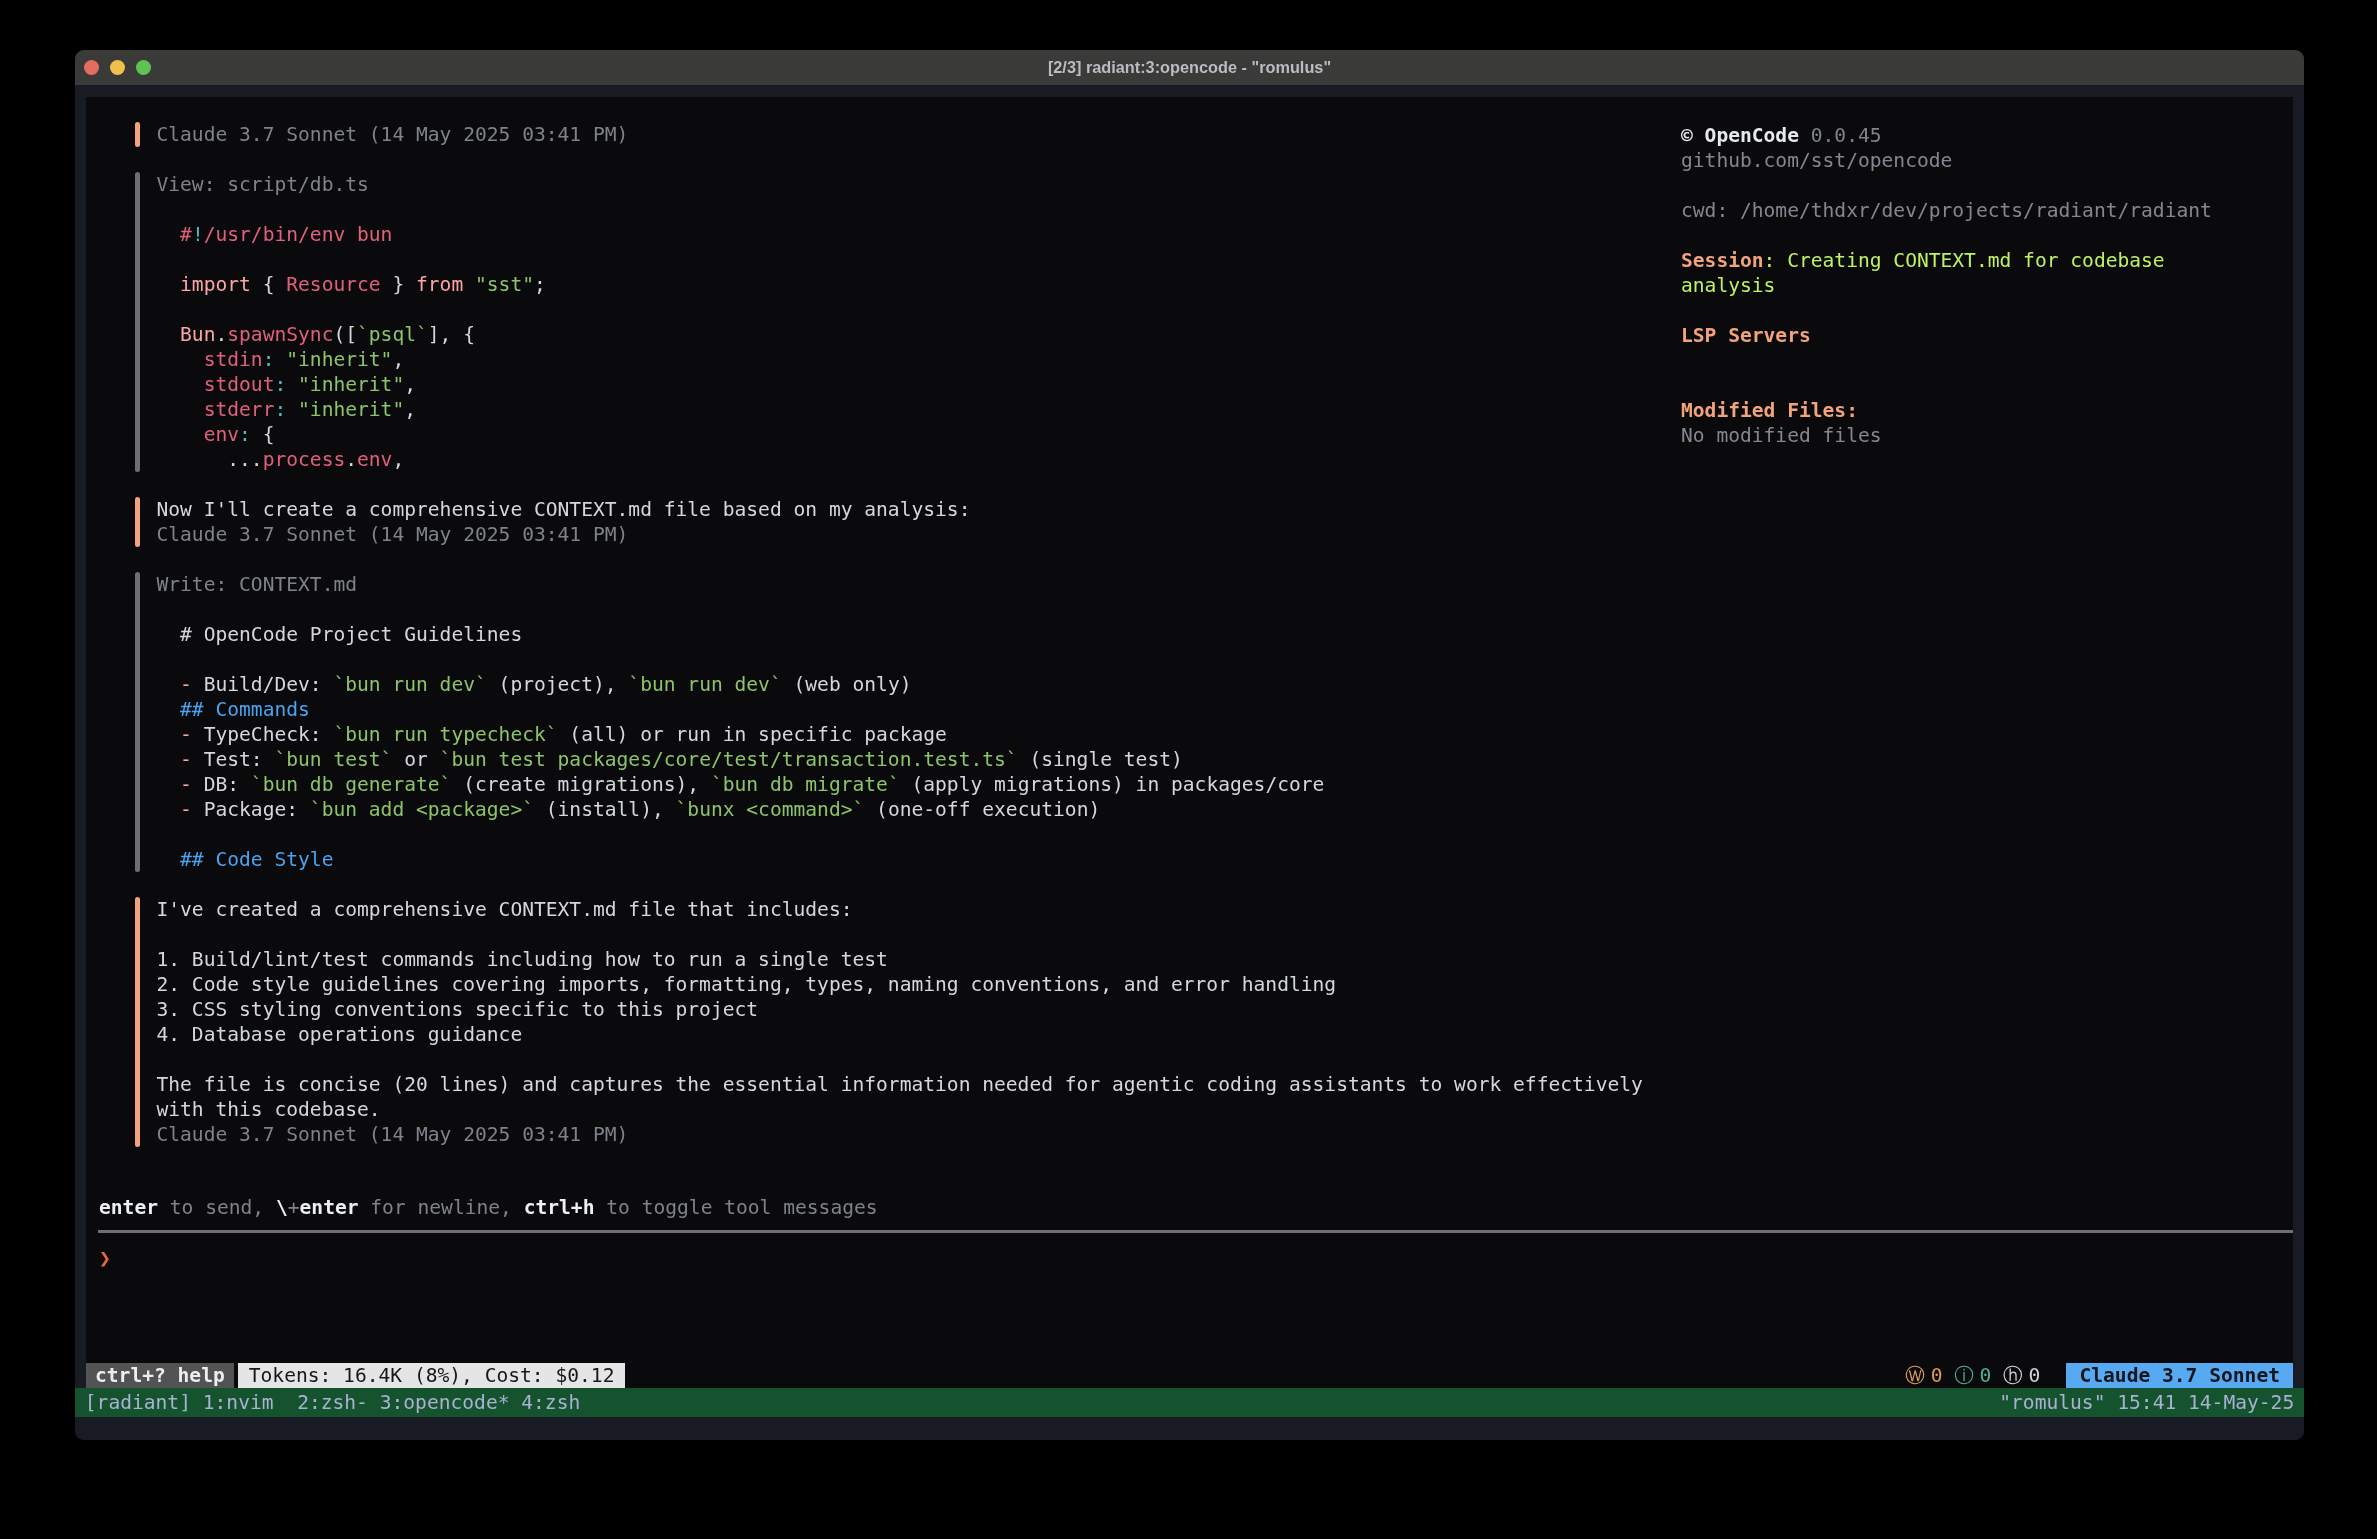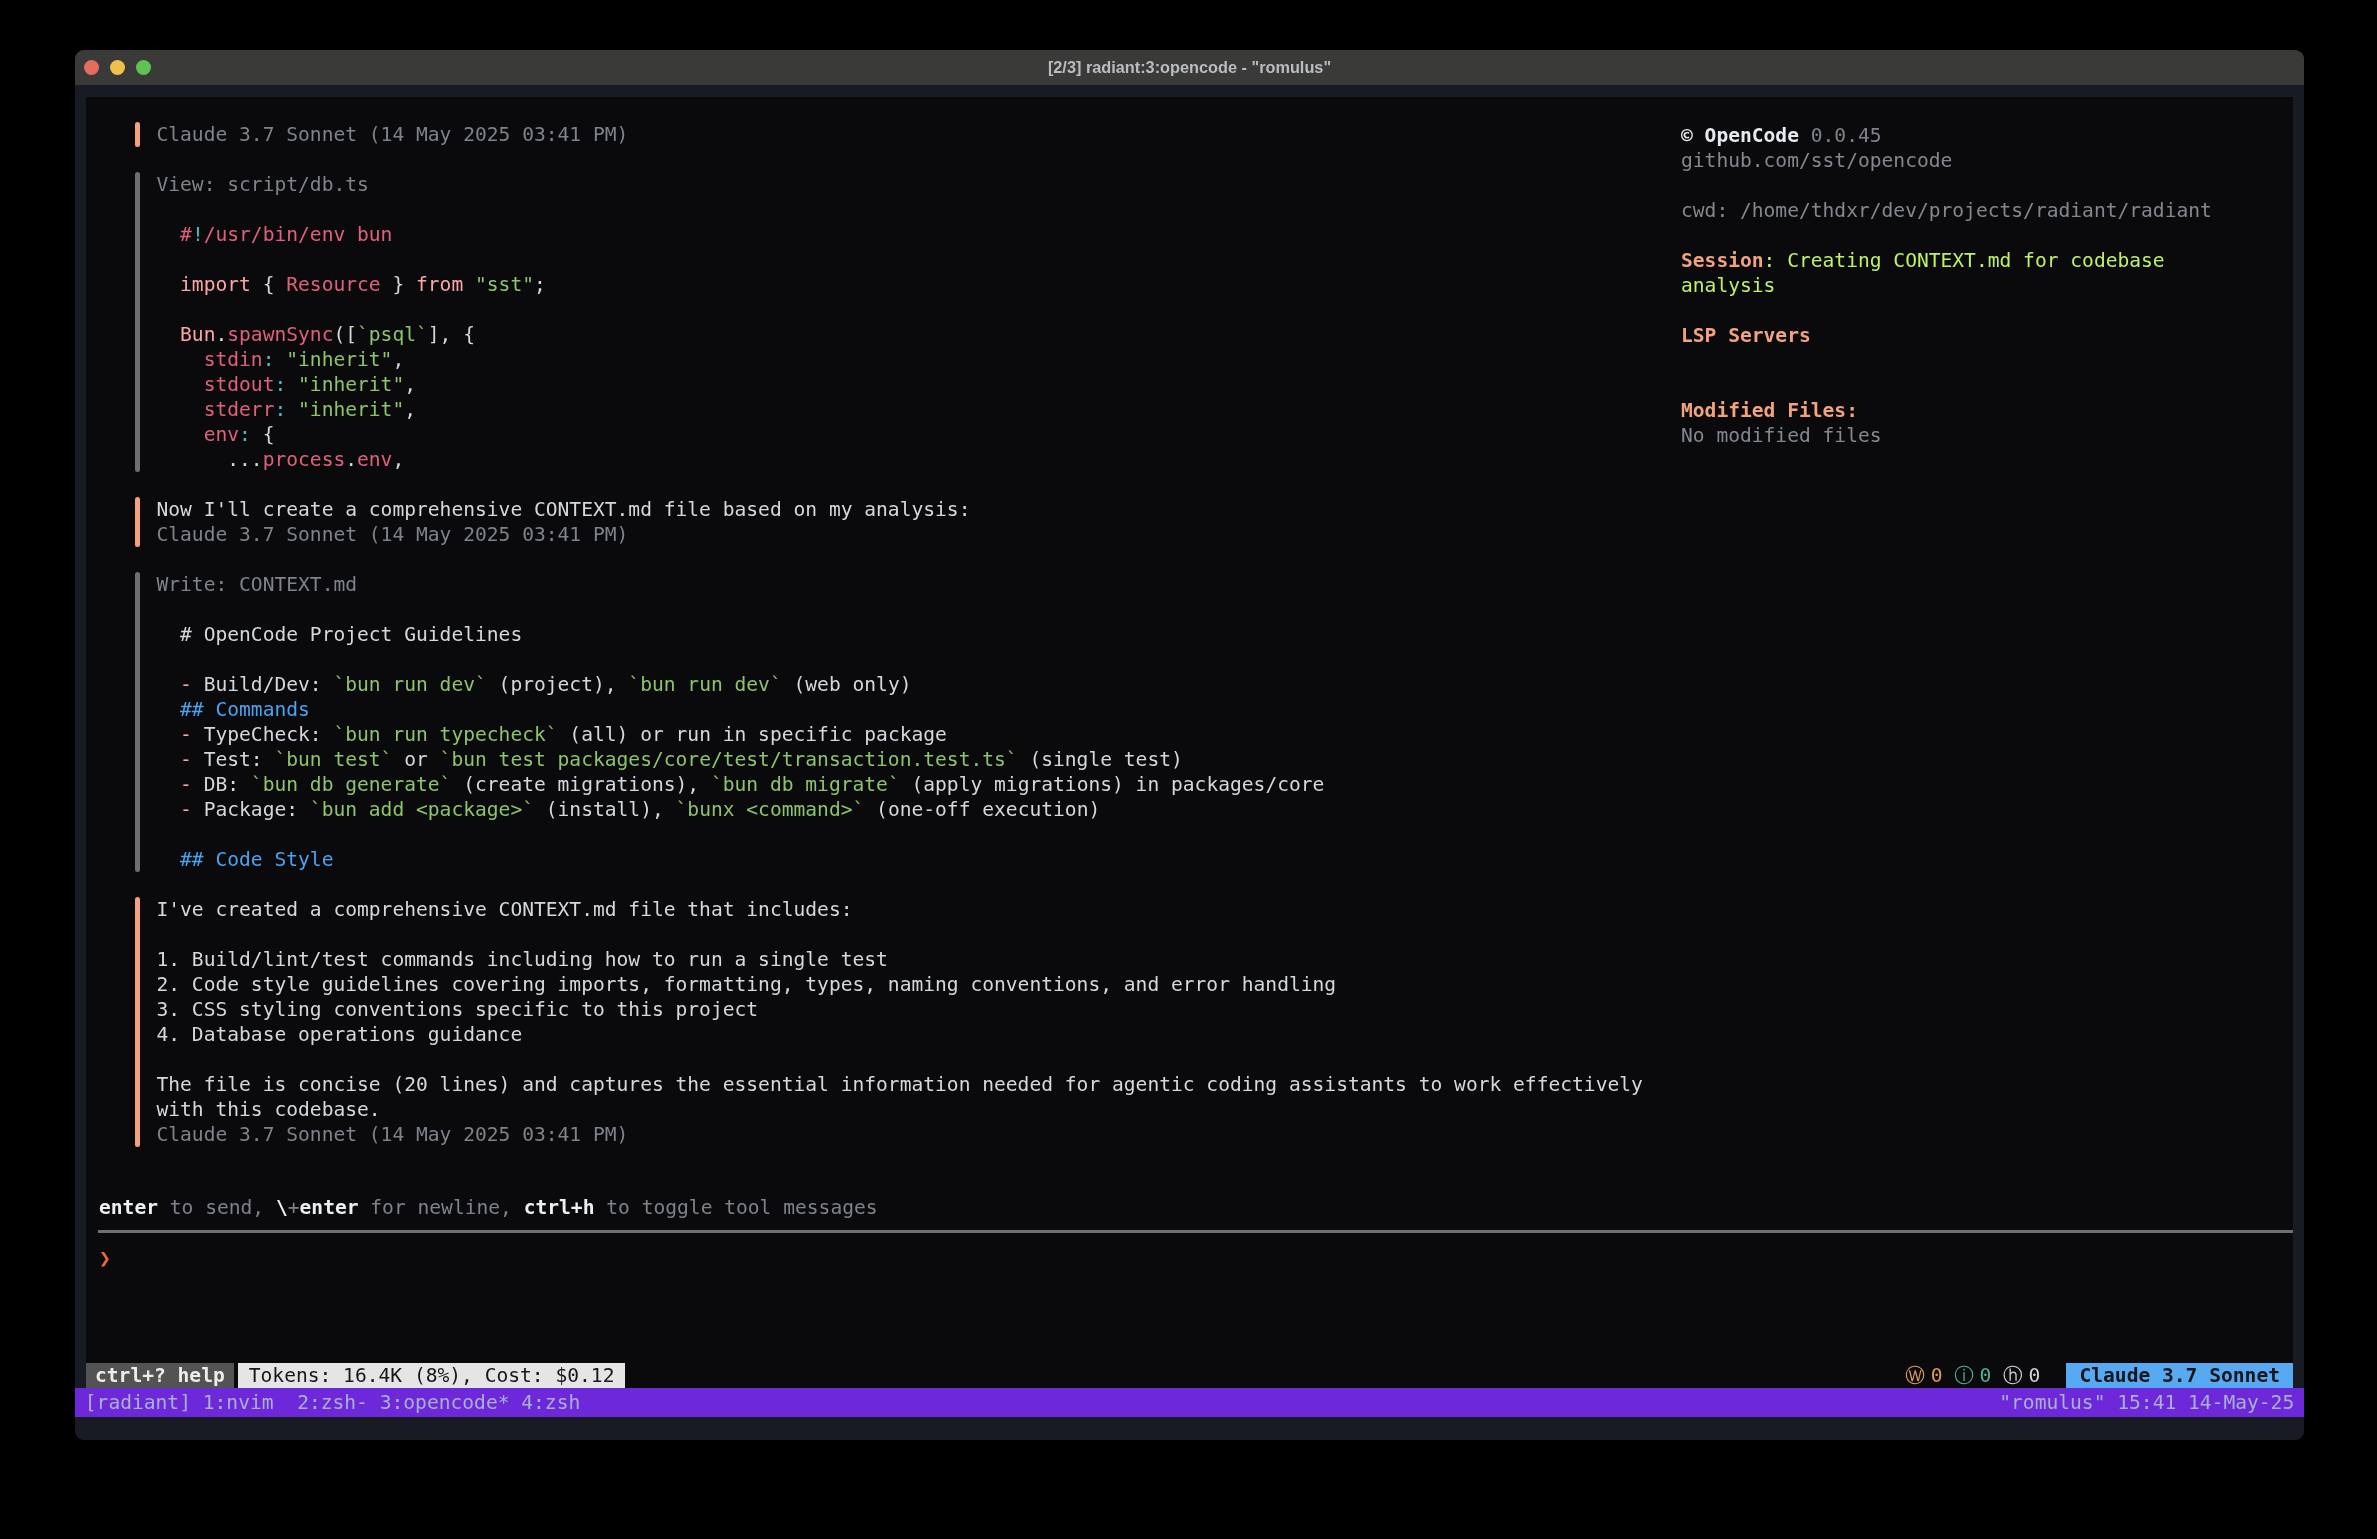--- a/index.html
+++ b/index.html
@@ -68,21 +68,21 @@
   .badge-tokens{background:#e5e5e5;color:#17171a;padding:0 10.4px;margin-left:4.6px;}
   .sb-right{margin-left:auto;display:flex;align-items:center;}
   .diag{display:flex;align-items:center;margin-right:11.7px;}
   .diag .cnt{margin-left:5.9px;}
   .diag-warning{color:#dd9a58;}
   .diag-info{color:#4cb295;}
   .diag-hint{color:#cfd3d8;}
   .badge-model{background:#57a9f2;color:#15161c;font-weight:bold;padding:0 13px;margin-left:14.4px;}
 
   
-  .tmuxbar{flex:0 0 29px;background:#6d28d9;display:flex;justify-content:space-between;
+  .tmuxbar{flex:0 0 29px;background:#14532d;display:flex;justify-content:space-between;
            align-items:center;padding:0 9.8px;color:#a9b1d2;font-size:19.6px;white-space:pre;}
   .winpad{flex:0 0 23.5px;background:#191b24;}
 </style>
 </head>
 <body>
 
 <div class="window">
 
   <div class="titlebar">
     <div class="lights">

